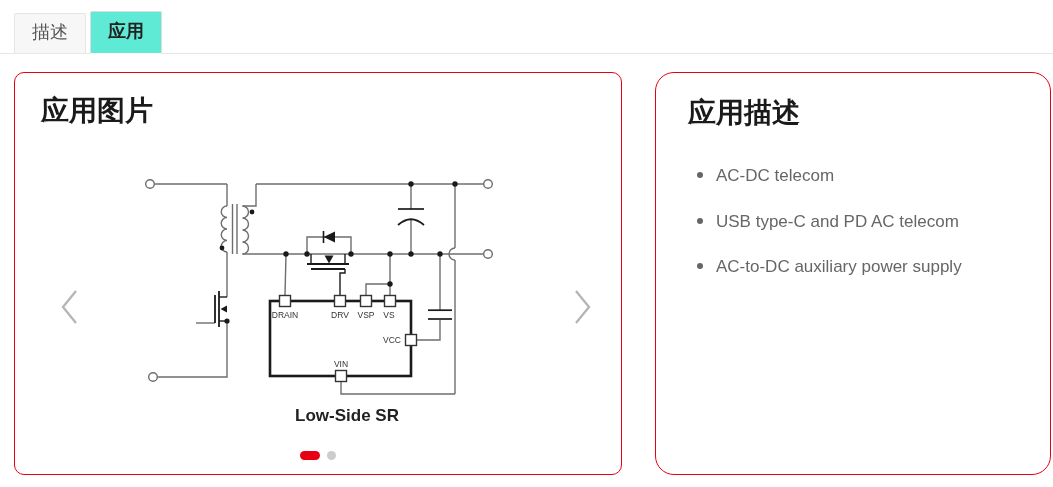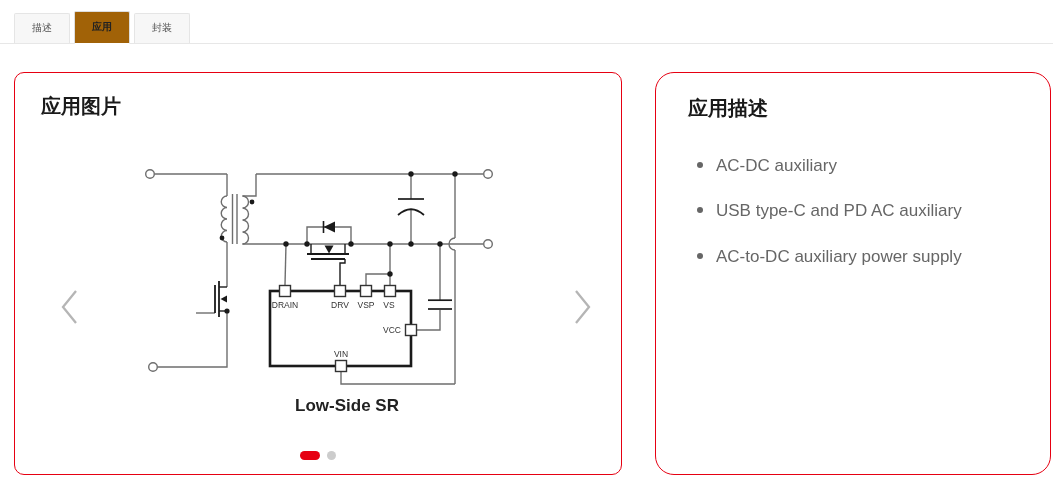--- a/index.html
+++ b/index.html
@@ -9,39 +9,39 @@
     -webkit-font-smoothing:antialiased;
   }
   
   .tabbar{
     position:absolute;left:0;top:11px;width:1053px;
     display:flex;align-items:flex-end;gap:4px;
     padding-left:14px;box-sizing:border-box;
     border-bottom:1px solid #e7e7e7;
   }
   .tab{
-    font-size:10px;color:#555;background:#f7f7f7;
+    font-size:18px;color:#555;background:#f7f7f7;
     border:1px solid #e5e5e5;border-bottom:none;
     padding:8px 17px 9px 17px;cursor:pointer;line-height:1.2;
     border-radius:2px 2px 0 0;
   }
   .tab.active{
-    background:#a16207;border:1px solid #ddd;border-bottom:1px solid #fff;
+    background:#5eead4;border:1px solid #ddd;border-bottom:1px solid #fff;
     margin-bottom:-1px;color:#222;font-weight:bold;
     padding:9px 17px 10px 17px;
   }
   
   .panel{
     position:absolute;top:72px;height:403px;box-sizing:border-box;
     border:1.5px solid #e60012;border-radius:10px;background:#fff;
   }
   .panel-left{left:14px;width:608px;}
   .panel-right{left:655px;width:396px;border-radius:19px;}
   .panel-title{
-    font-size:20px;font-weight:bold;color:#1a1a1a;line-height:1.3;
+    font-size:28px;font-weight:bold;color:#1a1a1a;line-height:1.3;
   }
   .panel-left .panel-title{margin:20px 0 0 26px;}
   .panel-right .panel-title{margin:22px 0 0 32px;}
   
   .circuit-wrap{margin-top:40px;display:flex;justify-content:center;}
   .carousel-arrow{
     position:absolute;top:212px;width:30px;height:44px;cursor:pointer;
     display:flex;align-items:center;justify-content:center;
   }
   .carousel-arrow.prev{left:40px;}
@@ -65,21 +65,20 @@
     width:6px;height:6px;border-radius:50%;background:#666;
   }
   svg text{font-family:"Liberation Sans","DejaVu Sans",sans-serif;}
 </style>
 </head>
 <body>
 
 <div class="tabbar">
   <div class="tab">描述</div>
   <div class="tab active">应用</div>
-  <div class="tab">封装</div>
 </div>
 
 <div class="panel panel-left">
   <div class="panel-title">应用图片</div>
 
   <div class="carousel-arrow prev">
     <svg width="24" height="40" viewBox="0 0 24 40">
       <polyline points="18,4 5,20 18,36" fill="none" stroke="#b5b5b5" stroke-width="2.3"></polyline>
     </svg>
   </div>
@@ -199,17 +198,17 @@
 
   <div class="dots">
     <span class="dot active"></span>
     <span class="dot"></span>
   </div>
 </div>
 
 <div class="panel panel-right">
   <div class="panel-title">应用描述</div>
   <ul class="app-list">
-    <li>AC-DC auxiliary</li>
-    <li>USB type-C and PD AC auxiliary</li>
+    <li>AC-DC telecom</li>
+    <li>USB type-C and PD AC telecom</li>
     <li>AC-to-DC auxiliary power supply</li>
   </ul>
 </div>
 
 </body></html>

